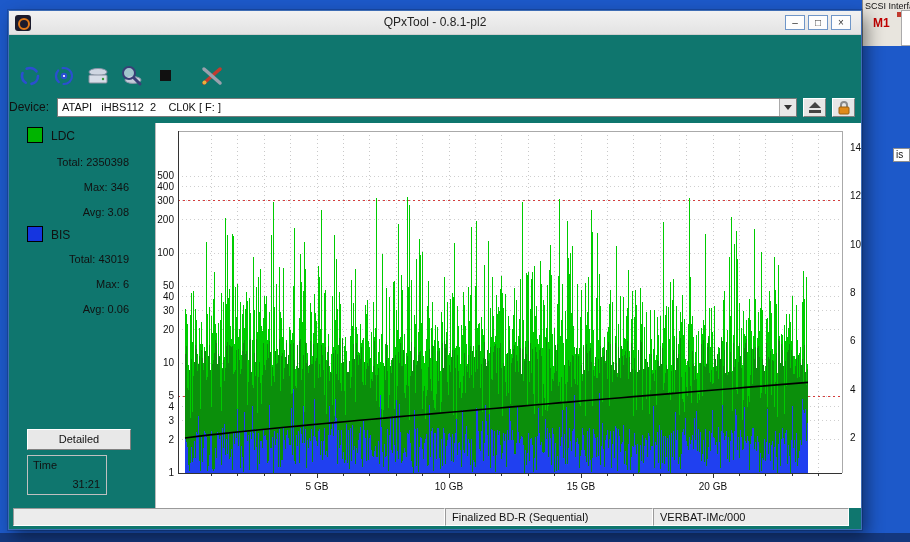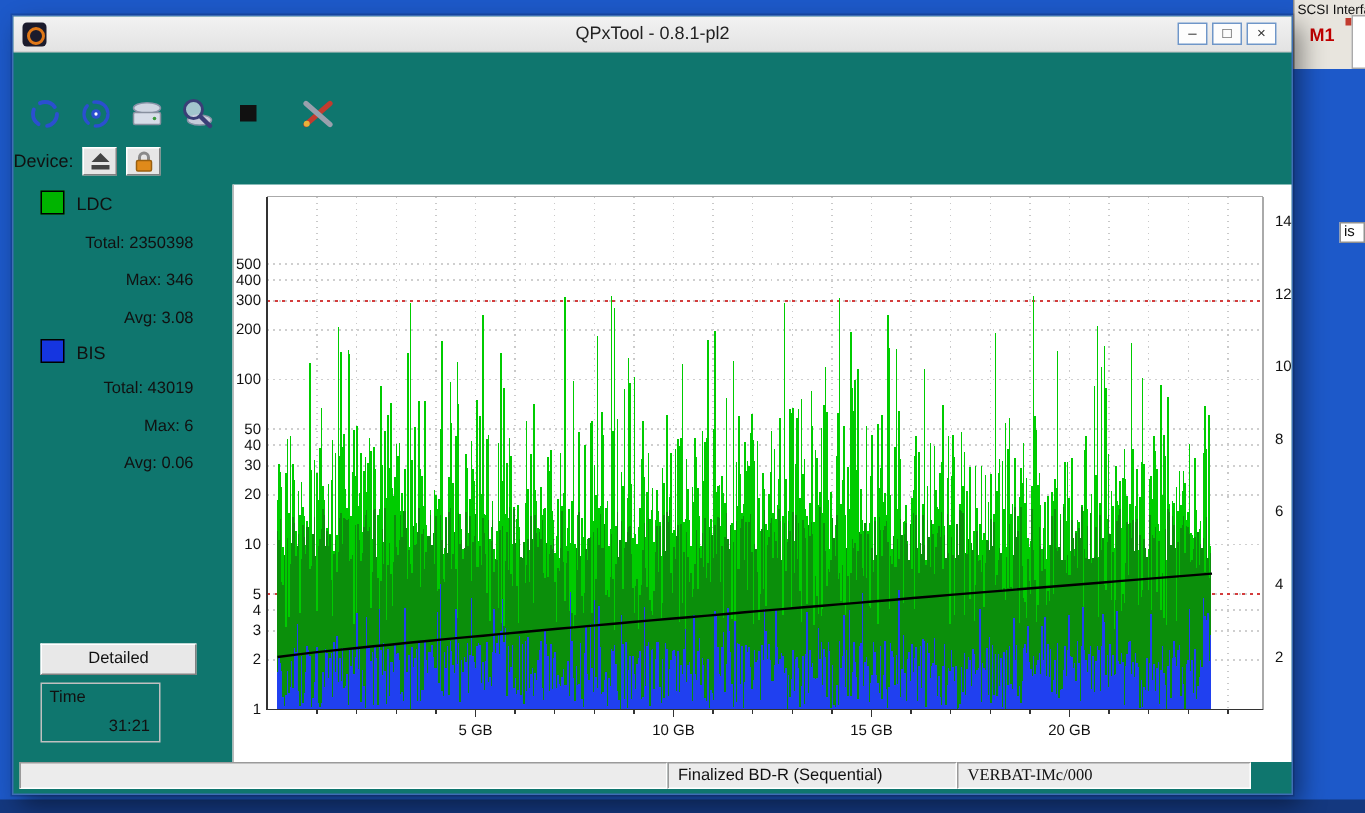--- a/index.html
+++ b/index.html
@@ -46,21 +46,21 @@
   .detailed-btn { position:absolute; left:10px; top:306px; width:104px; height:21px; background:#e8e8e8; border:1px solid; border-color:#fff #808080 #808080 #fff; font-size:11px; text-align:center; line-height:19px; }
   .time-box { position:absolute; left:10px; top:332px; width:80px; height:40px; border:1px solid #c0c0c0; }
   .time-label { position:absolute; left:5px; top:3px; }
   .time-value { position:absolute; right:6px; top:22px; }
 
   .chart-pane { position:absolute; left:146px; top:112px; width:706px; height:385px; background:#fff; border-left:1px solid #bbb; }
   svg { font-family:"Liberation Sans","DejaVu Sans",sans-serif; }
 
   .statusbar { position:absolute; left:0; top:497px; width:100%; height:20px; display:flex; padding-left:4px; gap:0; }
   .status-seg { height:18px; background:#ececec; border:1px solid; border-color:#9a9a9a #fff #fff #9a9a9a; font-size:11px; line-height:15px; padding:1px 6px; color:#111; white-space:nowrap; overflow:hidden; }
-  .seg1 { width:432px; } .seg2 { width:193px; } .seg3 { width:196px;font-family:Liberation Serif, serif; }
+  .seg1 { width:432px; } .seg2 { width:208px; } .seg3 { width:196px; }
 </style>
 </head>
 <body>
 
 <div id="desktop">
 
   <div class="bg-window">
     <div class="bg-title">SCSI Interface 4</div>
     <div class="bg-ctrl"></div>
     <div class="bg-ctrl2"></div>
@@ -117,20 +117,26 @@
         <svg width="24" height="22">
           <line x1="4" y1="18" x2="20" y2="4" stroke="#c23b2e" stroke-width="3.5" stroke-linecap="round"></line>
           <line x1="4" y1="4" x2="20" y2="18" stroke="#9aa0ad" stroke-width="3.5" stroke-linecap="round"></line>
           <circle cx="4.5" cy="17.5" r="2" fill="#e8b23a"></circle>
         </svg>
       </div>
     </div>
 
     <div class="device-row">
       <span>Device:</span>
+      <div class="combo">
+        <div class="combo-text">ATAPI   iHBS112  2    CL0K [ F: ]</div>
+        <div class="combo-arrow">
+          <div class="tri-down"></div>
+        </div>
+      </div>
       <div class="small-btn">
         <svg width="18" height="15">
           <polygon points="9,2 3,8 15,8" fill="#444"></polygon>
             <rect x="3" y="10" width="12" height="3" fill="#444"></rect>
         </svg>
       </div>
       <div class="small-btn">
         <svg width="18" height="16">
           <path d="M6 8 V6 a3 3 0 0 1 6 0 V8" fill="none" stroke="#8a8a8a" stroke-width="2"></path>
           <rect x="4" y="8" width="10" height="7" rx="1" fill="#e08a1a" stroke="#9a6010"></rect>

